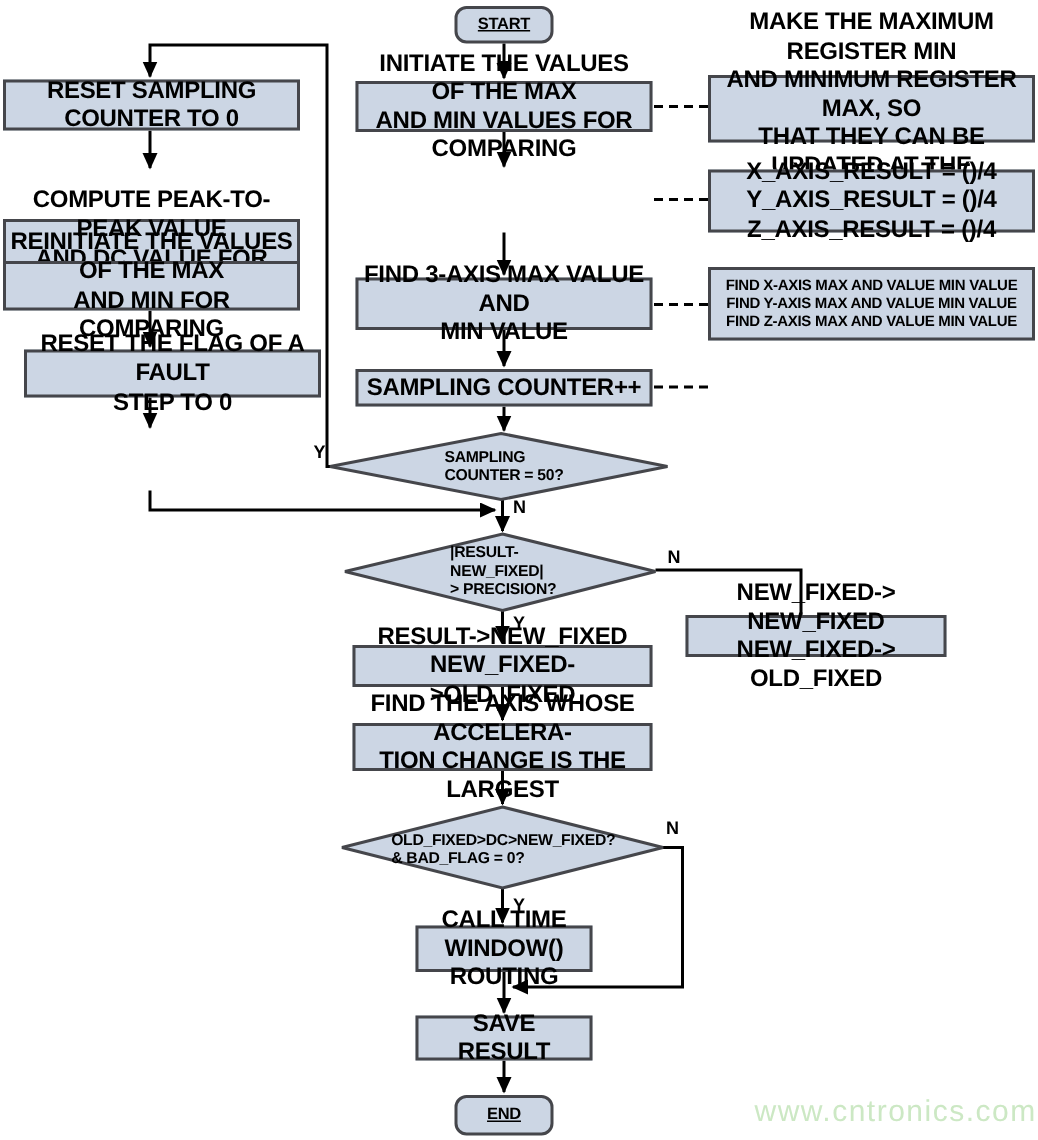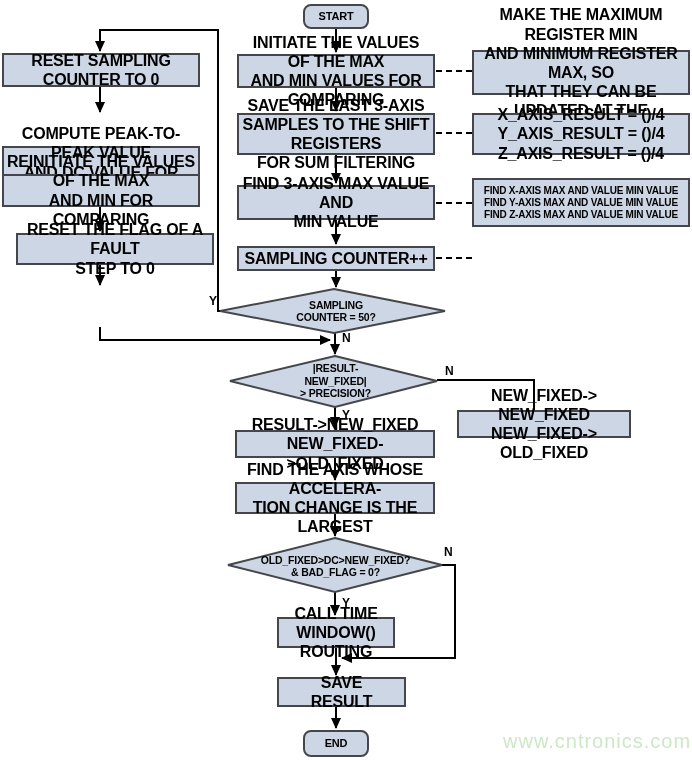--- a/index.html
+++ b/index.html
@@ -17,41 +17,41 @@
   .flow-line{stroke:var(--line-color,#000);stroke-width:2;fill:none;}
   .dash-line{stroke:var(--line-color,#000);stroke-width:2;fill:none;stroke-dasharray:6 4;}
   .shape{fill:var(--node-fill,#ccd6e4);stroke:var(--node-border,#45464b);stroke-width:2;}
   .arrow-head{fill:var(--line-color,#000);}
   .node{
     position:absolute;background:var(--node-fill);border:2px solid var(--node-border);
     display:flex;align-items:center;justify-content:center;text-align:center;
     font-weight:bold;font-size:16px;line-height:1.2;letter-spacing:-0.2px;
     white-space:pre-line;box-sizing:border-box;color:#000;padding:1px;
   }
-  .rounded{border-radius:8px;font-size:11px;}
+  .rounded{border-radius:8px;font-size:11px;text-decoration:underline;}
   .dtext{
     position:absolute;display:flex;align-items:center;justify-content:center;
-    text-align:center;font-weight:bold;font-size:10.5px;line-height:1.18;
+    text-align:left;font-weight:bold;font-size:10.5px;line-height:1.18;
     letter-spacing:-0.2px;white-space:pre-line;color:#000;
   }
   .blabel{position:absolute;font-weight:bold;font-size:12px;color:#000;}
   .watermark{
     position:absolute;left:503px;top:730px;font-size:20px;letter-spacing:1px;
     color:var(--watermark-color);font-weight:normal;
   }
   
   .n-start{left:303px;top:4px;width:66px;height:25px;}
   .n-m1{left:237px;top:54px;width:198px;height:34px;}
   .n-m2{left:237px;top:113px;width:198px;height:42px;}
   .n-m3{left:237px;top:185px;width:198px;height:35px;}
   .n-m4{left:237px;top:246px;width:198px;height:25px;text-align:right;}
   .n-m5{left:235px;top:430px;width:200px;height:28px;}
   .n-m6{left:235px;top:482px;width:200px;height:32px;}
   .n-m7{left:277px;top:617px;width:118px;height:31px;}
-  .n-m8{left:277px;top:677px;width:129px;height:30px;}
+  .n-m8{left:277px;top:677px;width:118px;height:30px;}
   .n-end{left:303px;top:730px;width:66px;height:27px;}
   .n-l1{left:2px;top:53px;width:198px;height:34px;}
   .n-l2{left:2px;top:114px;width:198px;height:33px;margin-top:32px;}
   .n-l3{left:2px;top:174px;width:198px;height:33px;}
   .n-l4{left:16px;top:233px;width:198px;height:32px;}
   .n-l5{left:2px;top:287px;width:198px;height:40px;}
   .n-r1{left:472px;top:50px;width:218px;height:45px;}
   .n-r2{left:472px;top:113px;width:218px;height:42px;}
   .n-r3{left:472px;top:178px;width:218px;height:49px;font-size:10px;text-align:center;}
   .n-r4{left:472px;top:247px;width:218px;height:26px;}
@@ -111,23 +111,20 @@
     <polygon class="shape" points="334,289 445,311 334,333 220,311"></polygon>
     <polygon class="shape" points="335,356 437,381 335,407 230,381"></polygon>
     <polygon class="shape" points="335,538 442,565 335,592 228,565"></polygon>
   </svg>
 
   <div class="node rounded n-start">START</div>
   <div class="node rounded n-end">END</div>
 
   <div class="node n-m1">INITIATE THE VALUES OF THE MAX
 AND MIN VALUES FOR COMPARING</div>
-  <div class="node n-m2">SAVE THE LAST 3-AXIS
-SAMPLES TO THE SHIFT REGISTERS
-FOR SUM FILTERING</div>
   <div class="node n-m3">FIND 3-AXIS MAX VALUE AND
 MIN VALUE</div>
   <div class="node n-m4">SAMPLING COUNTER++</div>
   <div class="node n-m5">RESULT-&gt;NEW_FIXED NEW_FIXED-
 &gt;OLD_FIXED</div>
   <div class="node n-m6">FIND THE AXIS WHOSE ACCELERA-
 TION CHANGE IS THE LARGEST</div>
   <div class="node n-m7">CALL TIME WINDOW()
 ROUTING</div>
   <div class="node n-m8">SAVE

